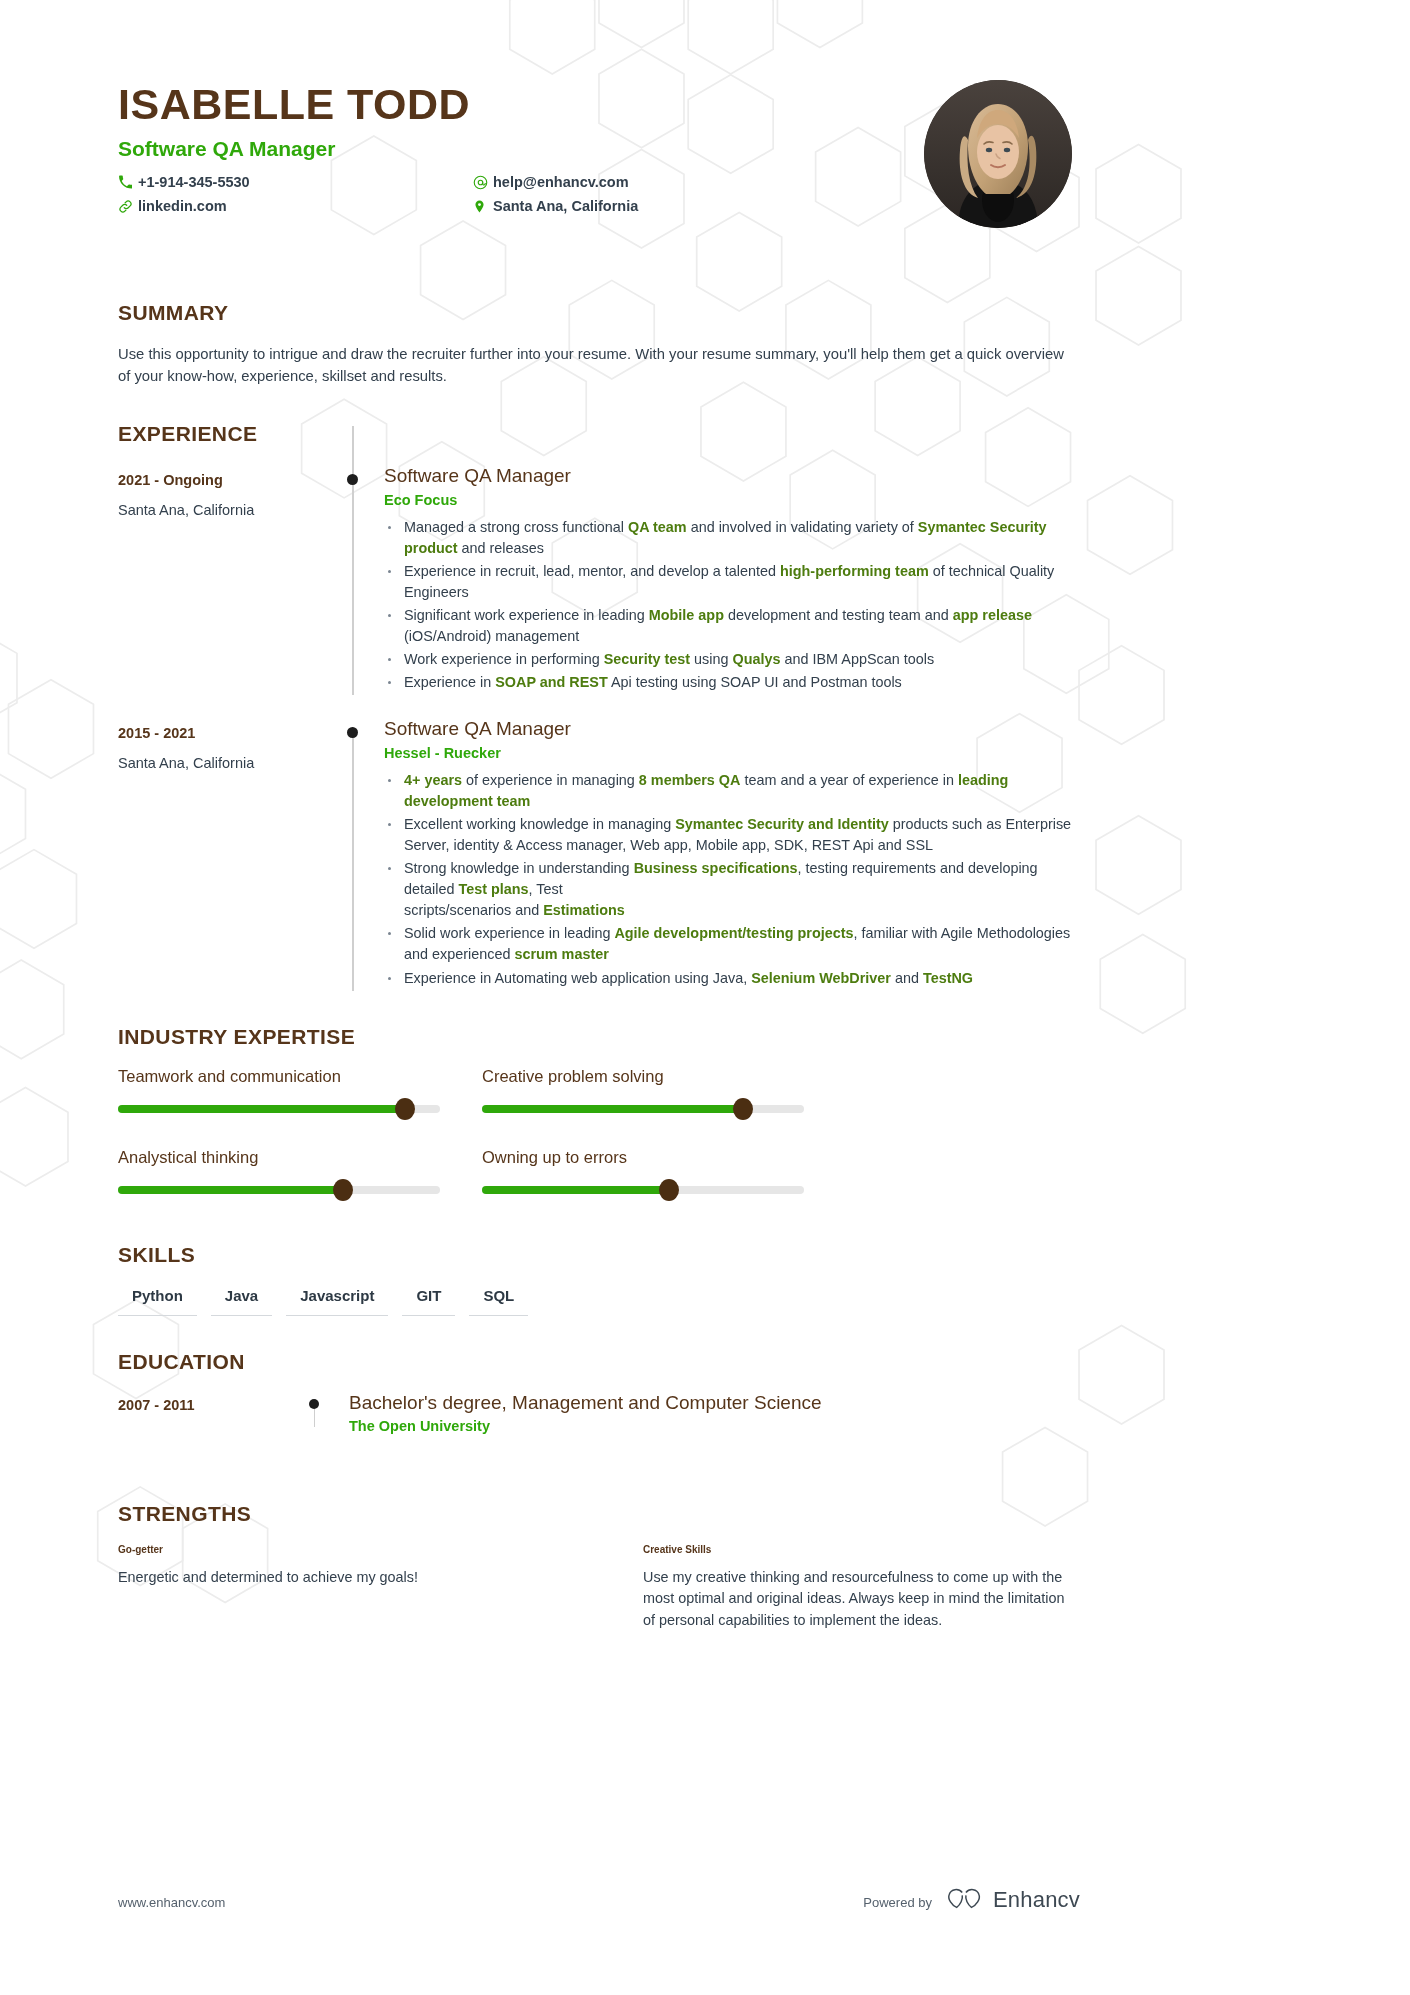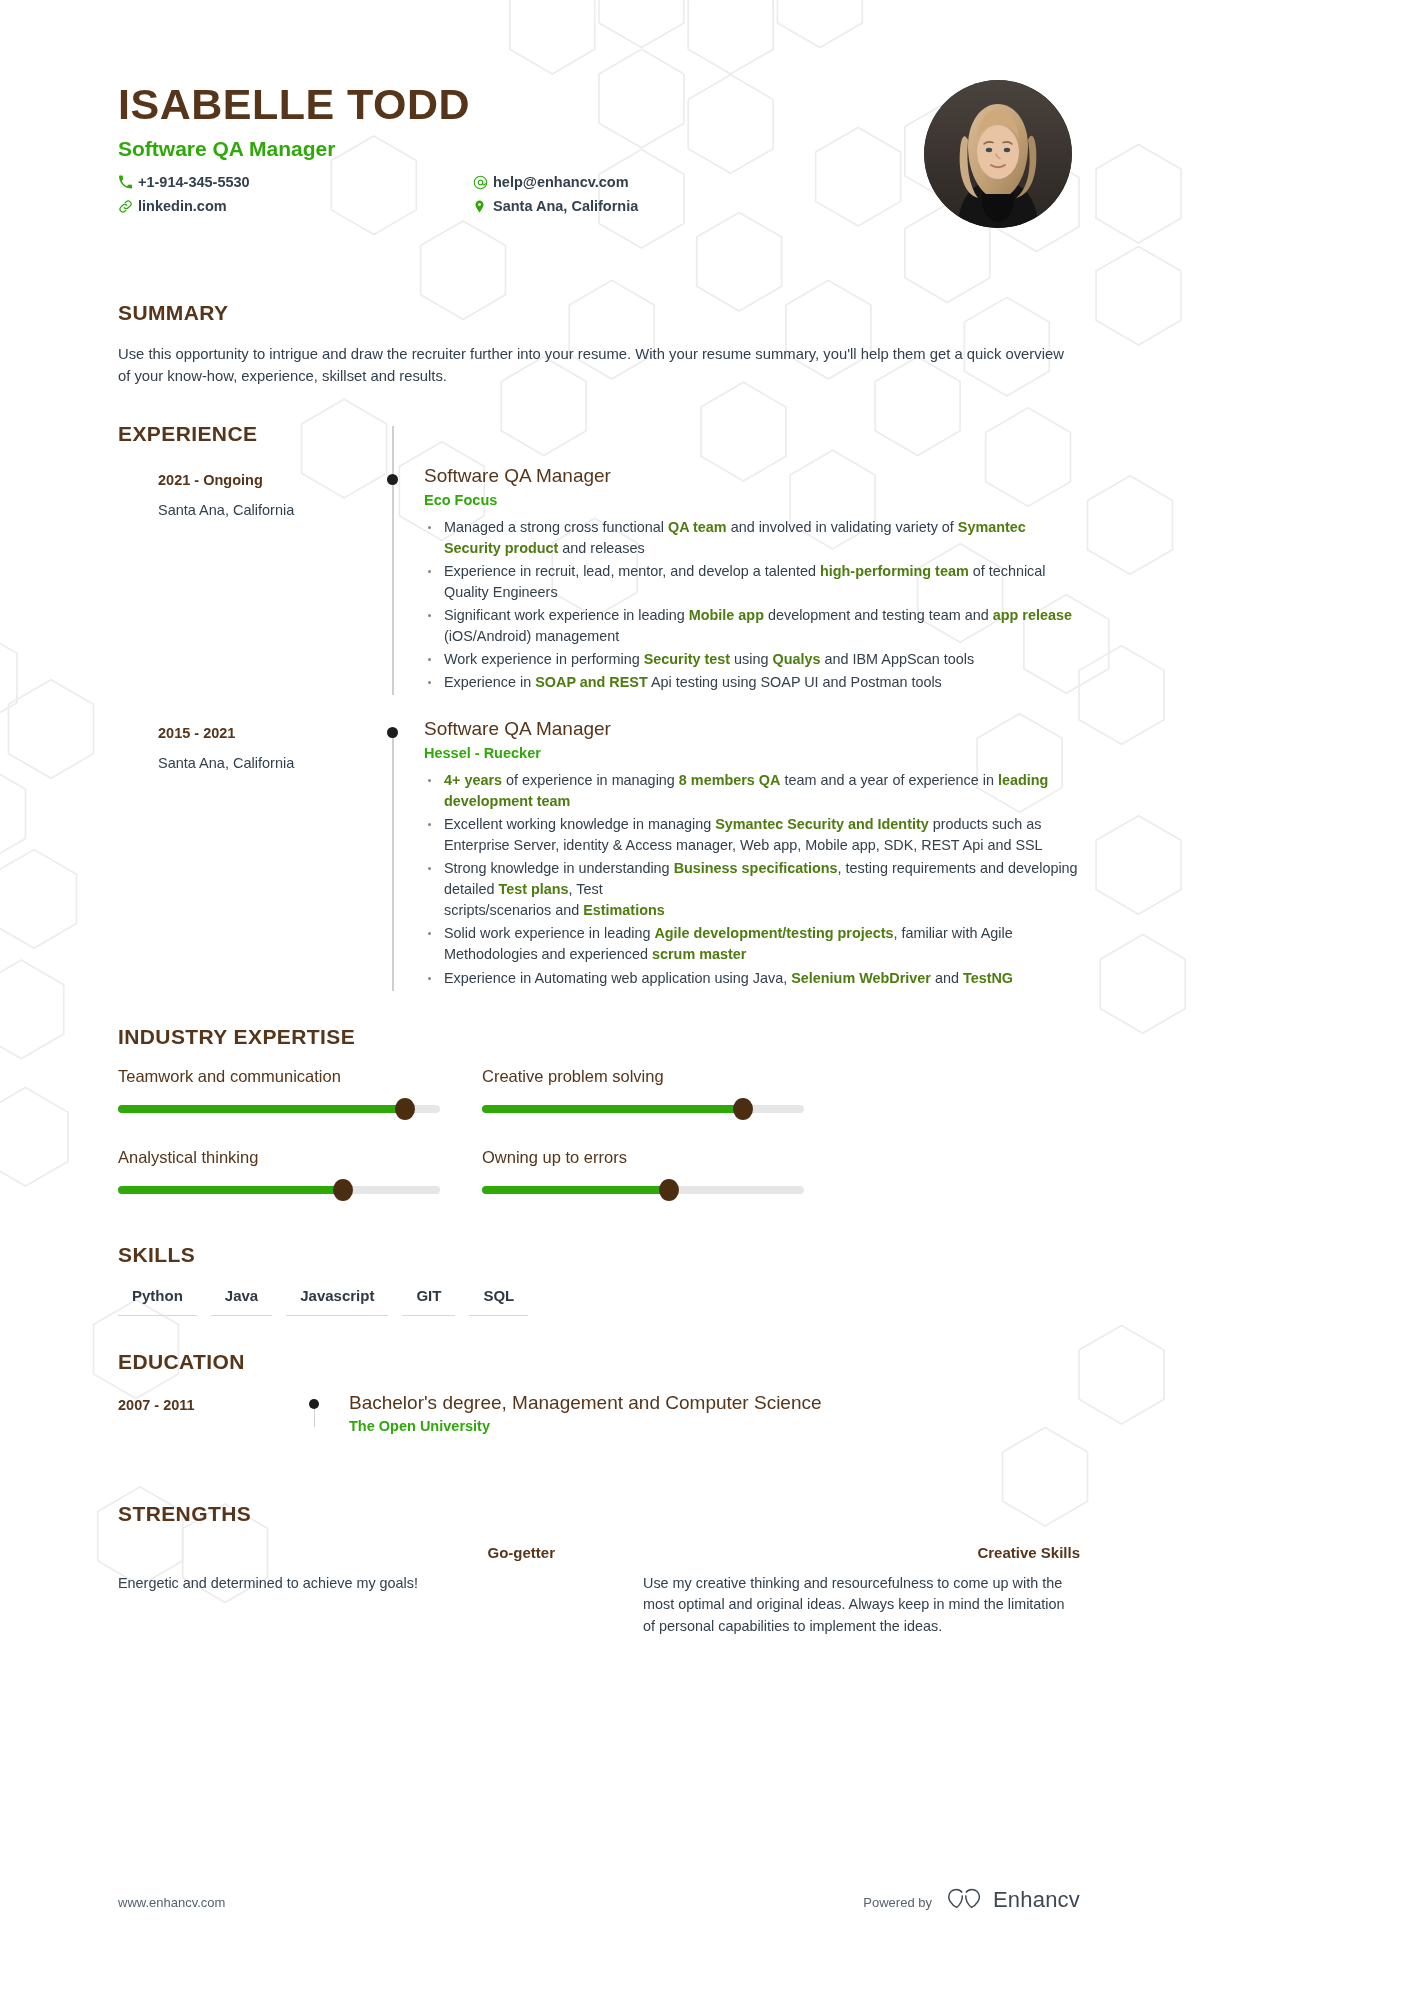--- a/index.html
+++ b/index.html
@@ -119,21 +119,20 @@
 
   
   .exp-entry {
     display: flex;
     position: relative;
   }
   .exp-left {
     width: 210px;
     min-width: 210px;
     padding-top: 8px;
-    margin-left: 40px;
   }
   .exp-date {
     font-size: 14.5px;
     font-weight: bold;
     color: #56351a;
     margin-bottom: 14px;
   }
   .exp-loc {
     font-size: 14.5px;
     color: #33404d;
@@ -276,25 +275,24 @@
   .edu-degree { font-size: 19px; color: #56351a; margin-bottom: 4px; }
   .edu-school { font-size: 14.5px; font-weight: bold; color: #2fa80a; }
 
   
   .strengths-grid {
     display: flex;
     gap: 88px;
   }
   .strength-item { width: 480px; }
   .strength-title {
-    font-size: 15px;
+    font-size: 10px;
     font-weight: bold;
     color: #56351a;
     margin-bottom: 12px;
-    text-align: right;
   }
   .strength-text {
     font-size: 14.4px;
     line-height: 1.5;
     color: #33404d;
   }
 
   
   .footer {
     position: absolute;

